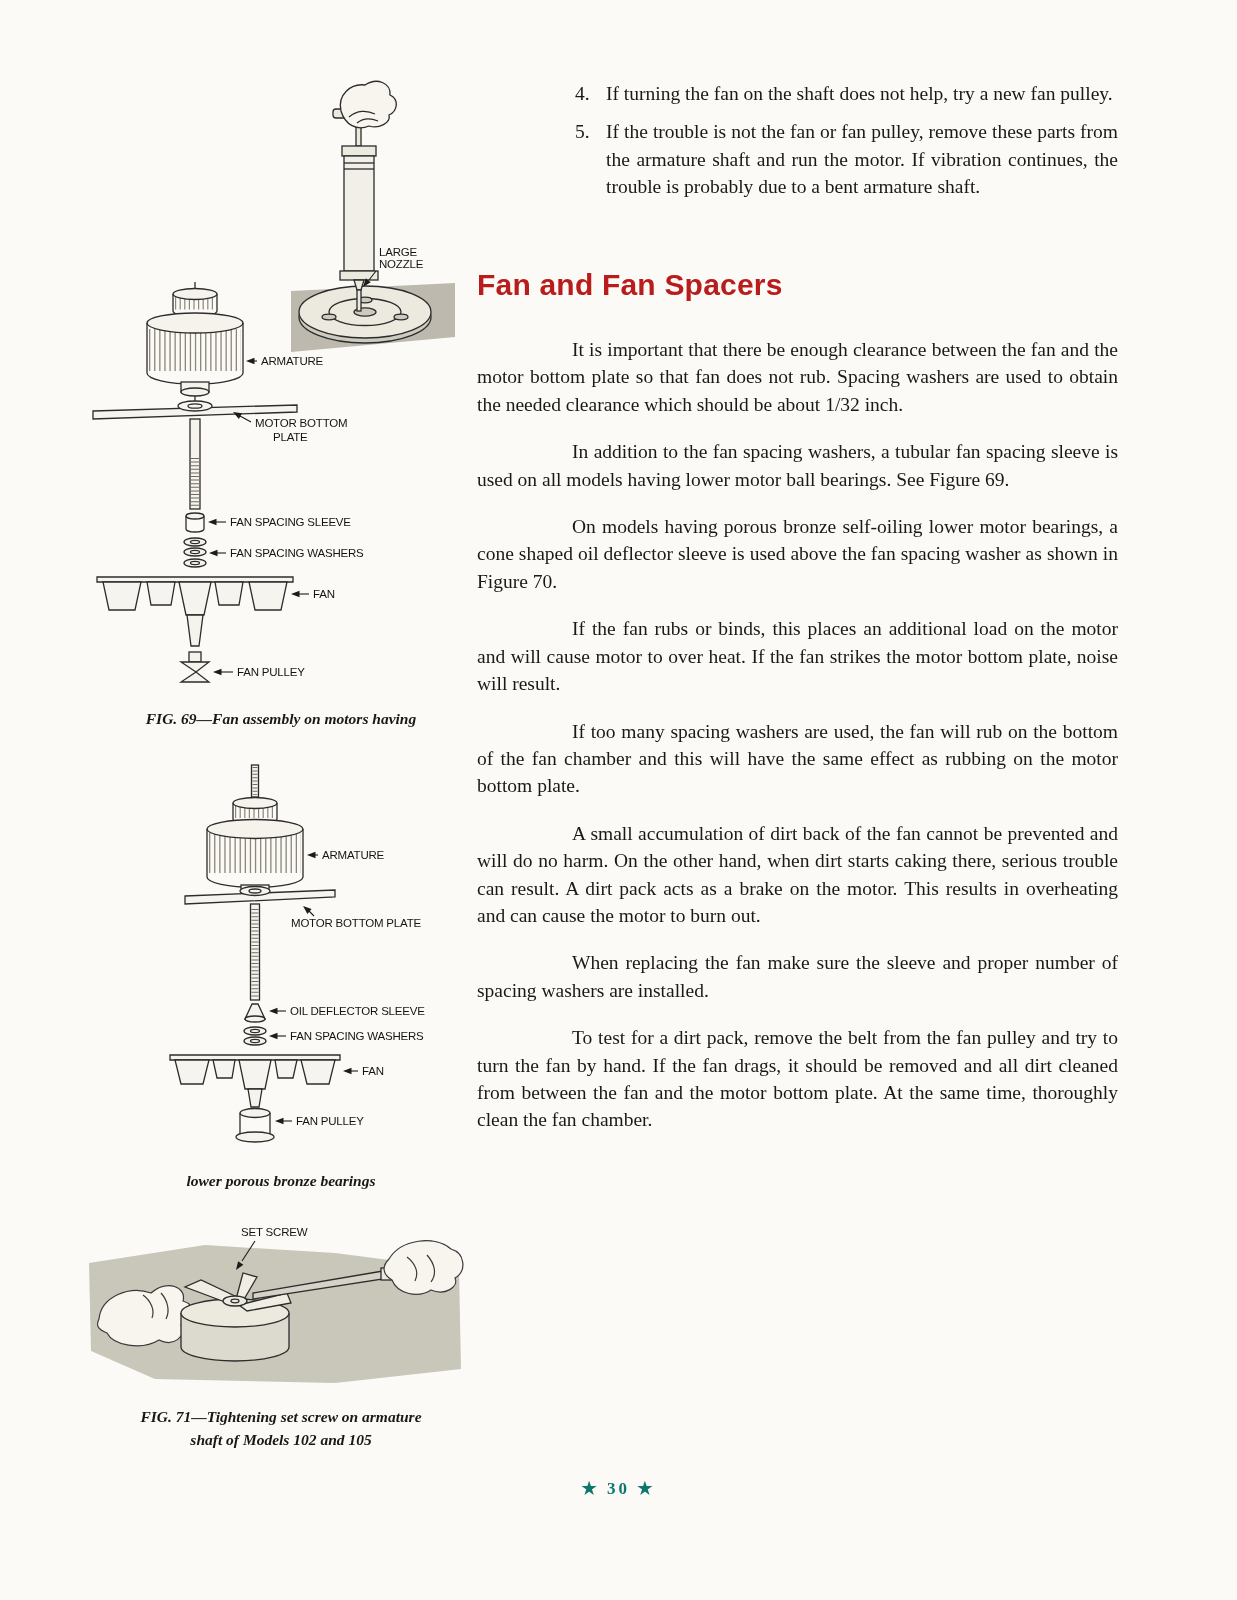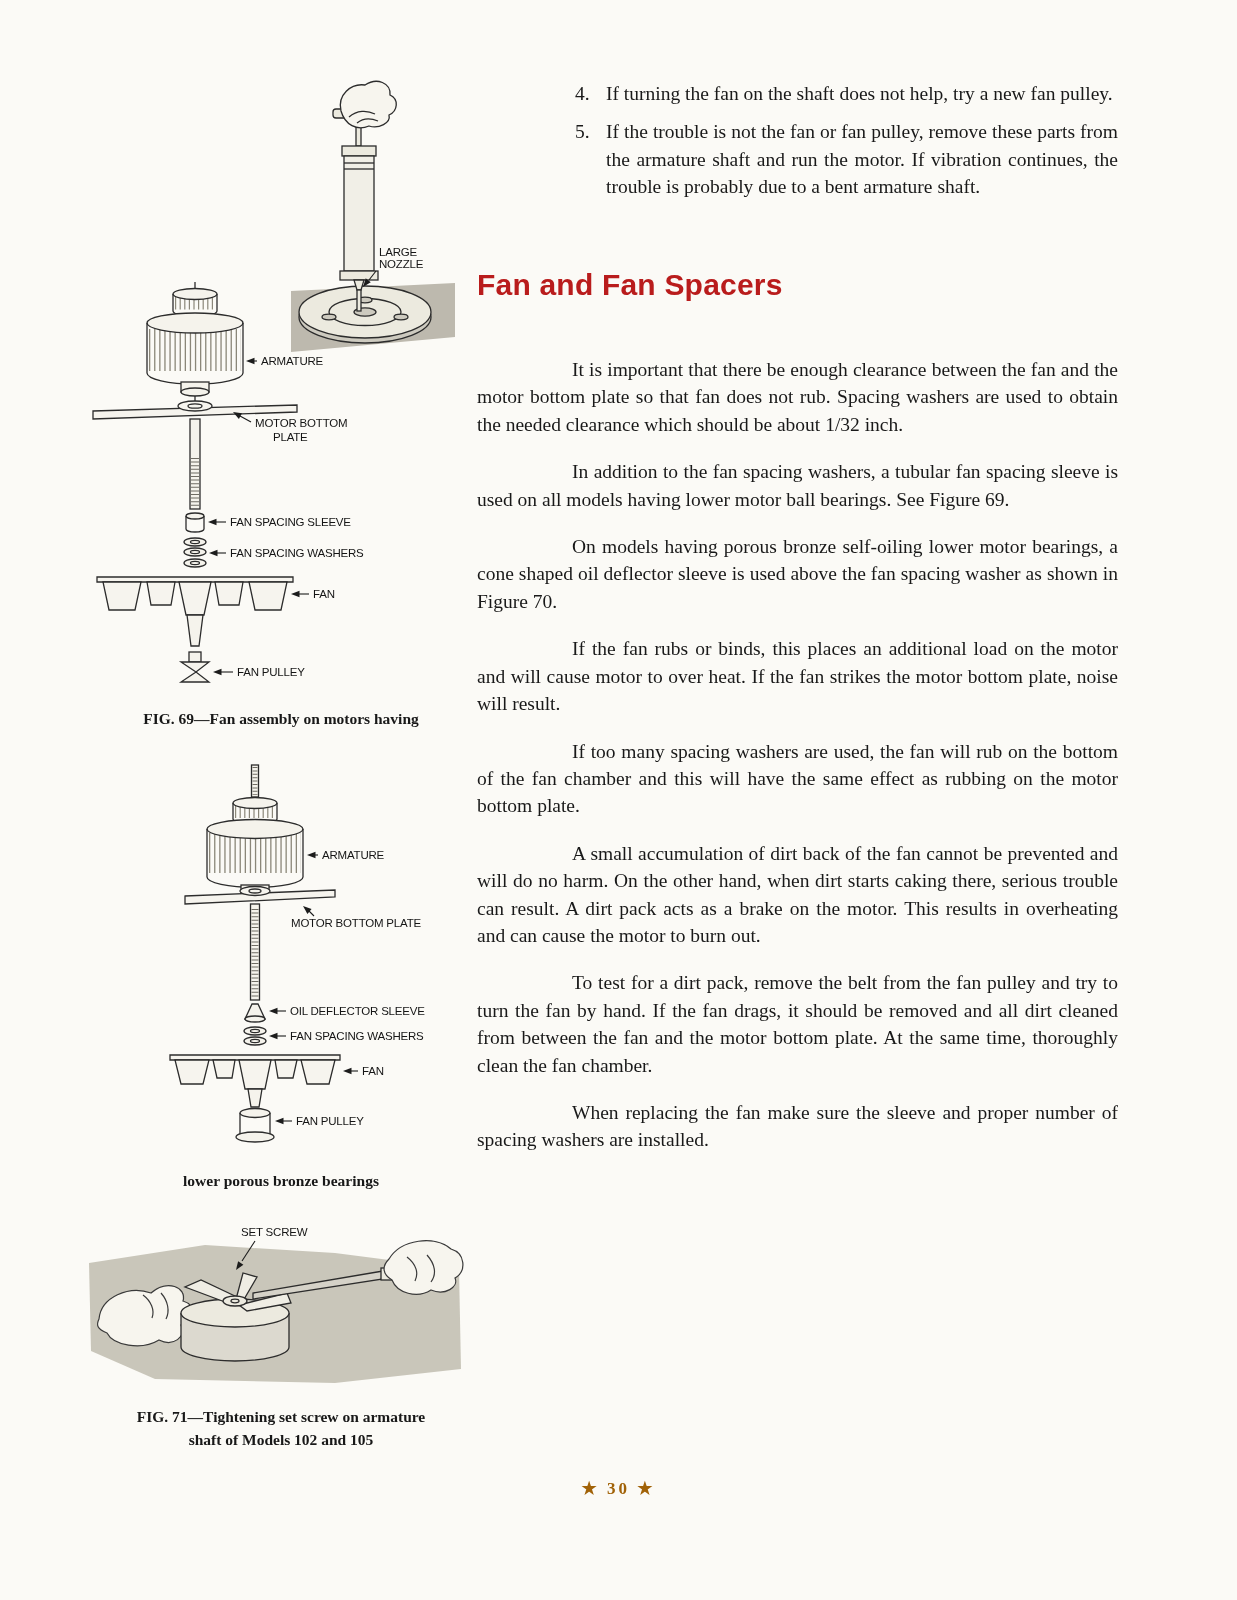--- a/index.html
+++ b/index.html
@@ -9,40 +9,40 @@
     font-family:"Liberation Serif", serif; overflow:hidden;
   }
   .left-col { position:absolute; left:85px; top:75px; width:392px; height:1410px; }
   .fig-svg { position:absolute; }
   .cap68 {
     position:absolute; left:6px; top:44px; width:196px;
     font-style:italic; font-weight:700; font-size:15.5px; line-height:1.5; color:#181818;
   }
   .cap {
     position:absolute; left:0; width:100%; text-align:center;
-    font-weight:700; font-size:15.5px; line-height:1.5; color:#181818;
+    font-style:italic; font-weight:700; font-size:15.5px; line-height:1.5; color:#181818;
   }
   .lbl {
     font-family:"Liberation Sans", sans-serif; font-size:11.5px;
     letter-spacing:-0.2px; fill:#151515; stroke:none;
   }
   .right-col { position:absolute; left:477px; top:80px; width:641px; }
   .body-text { font-size:19.5px; line-height:27.4px; text-align:justify; color:#191919; }
   .list-item { position:relative; margin-left:98px; padding-left:31px; }
   .list-item + .list-item { margin-top:11px; }
   .list-num { position:absolute; left:0; top:0; }
   .heading {
     margin:70px 0 0 0; font-family:"Liberation Sans", sans-serif;
     font-weight:700; font-size:30px; letter-spacing:0.2px; color:#b91c1c; text-align:left;
   }
   .para { margin:20px 0 0 0; text-indent:95px; }
-  .para.first { margin-top:58px; }
+  .para.first { margin-top:38px; }
   .footer {
     position:absolute; left:0; right:0; top:1478px; text-align:center;
-    font-size:17px; font-weight:700; letter-spacing:3px; color:#a16207;
+    font-size:17px; font-weight:700; letter-spacing:3px; color:#0f766e;
   }
 </style>
 </head>
 <body>
 
 <div class="page">
 
   <div class="left-col">
 
 
@@ -278,18 +278,18 @@
     </div>
 
     <h1 class="heading">Fan and Fan Spacers</h1>
 
     <p class="para first">It is important that there be enough clearance between the fan and the motor bottom plate so that fan does not rub. Spacing washers are used to obtain the needed clearance which should be about 1/32 inch.</p>
     <p class="para">In addition to the fan spacing washers, a tubular fan spacing sleeve is used on all models having lower motor ball bearings. See Figure 69.</p>
     <p class="para">On models having porous bronze self-oiling lower motor bearings, a cone shaped oil deflector sleeve is used above the fan spacing washer as shown in Figure 70.</p>
     <p class="para">If the fan rubs or binds, this places an additional load on the motor and will cause motor to over heat. If the fan strikes the motor bottom plate, noise will result.</p>
     <p class="para">If too many spacing washers are used, the fan will rub on the bottom of the fan chamber and this will have the same effect as rubbing on the motor bottom plate.</p>
     <p class="para">A small accumulation of dirt back of the fan cannot be prevented and will do no harm. On the other hand, when dirt starts caking there, serious trouble can result. A dirt pack acts as a brake on the motor. This results in overheating and can cause the motor to burn out.</p>
+    <p class="para">When replacing the fan make sure the sleeve and proper number of spacing washers are installed.</p>
     <p class="para">To test for a dirt pack, remove the belt from the fan pulley and try to turn the fan by hand. If the fan drags, it should be removed and all dirt cleaned from between the fan and the motor bottom plate. At the same time, thoroughly clean the fan chamber.</p>
-    <p class="para">When replacing the fan make sure the sleeve and proper number of spacing washers are installed.</p>
   </div>
 
   <div class="footer">★ 30 ★</div>
 </div>
 
 </body></html>

